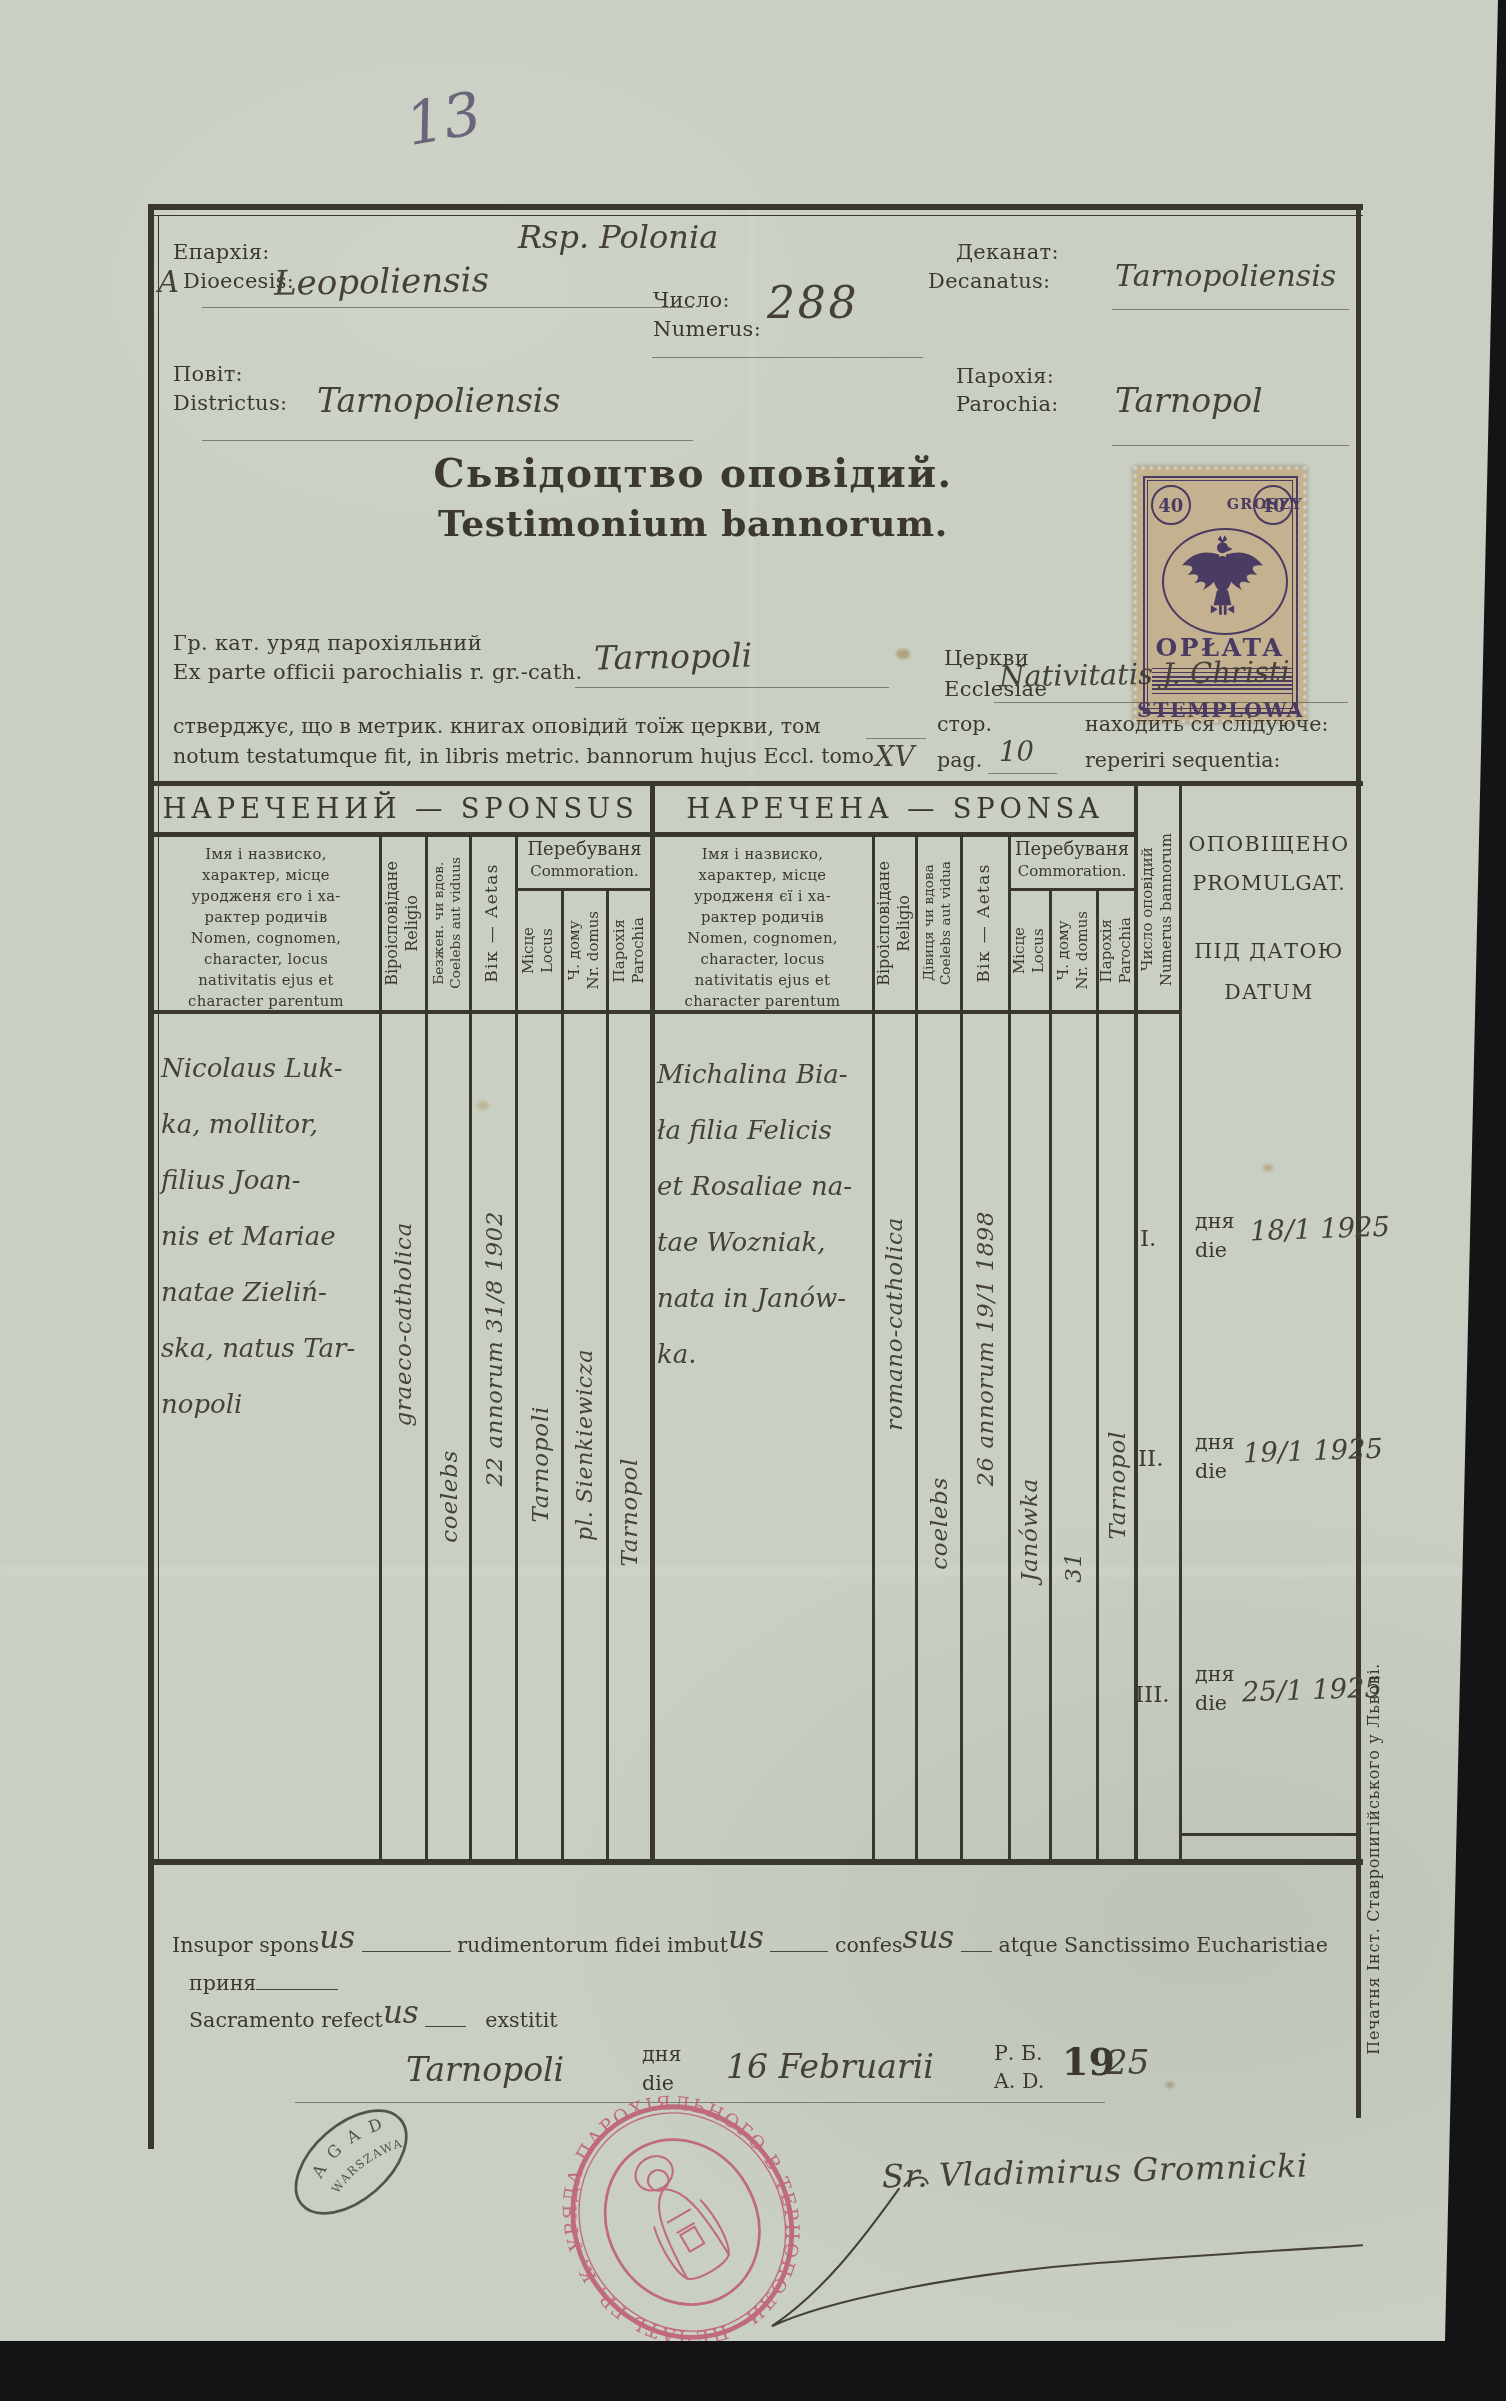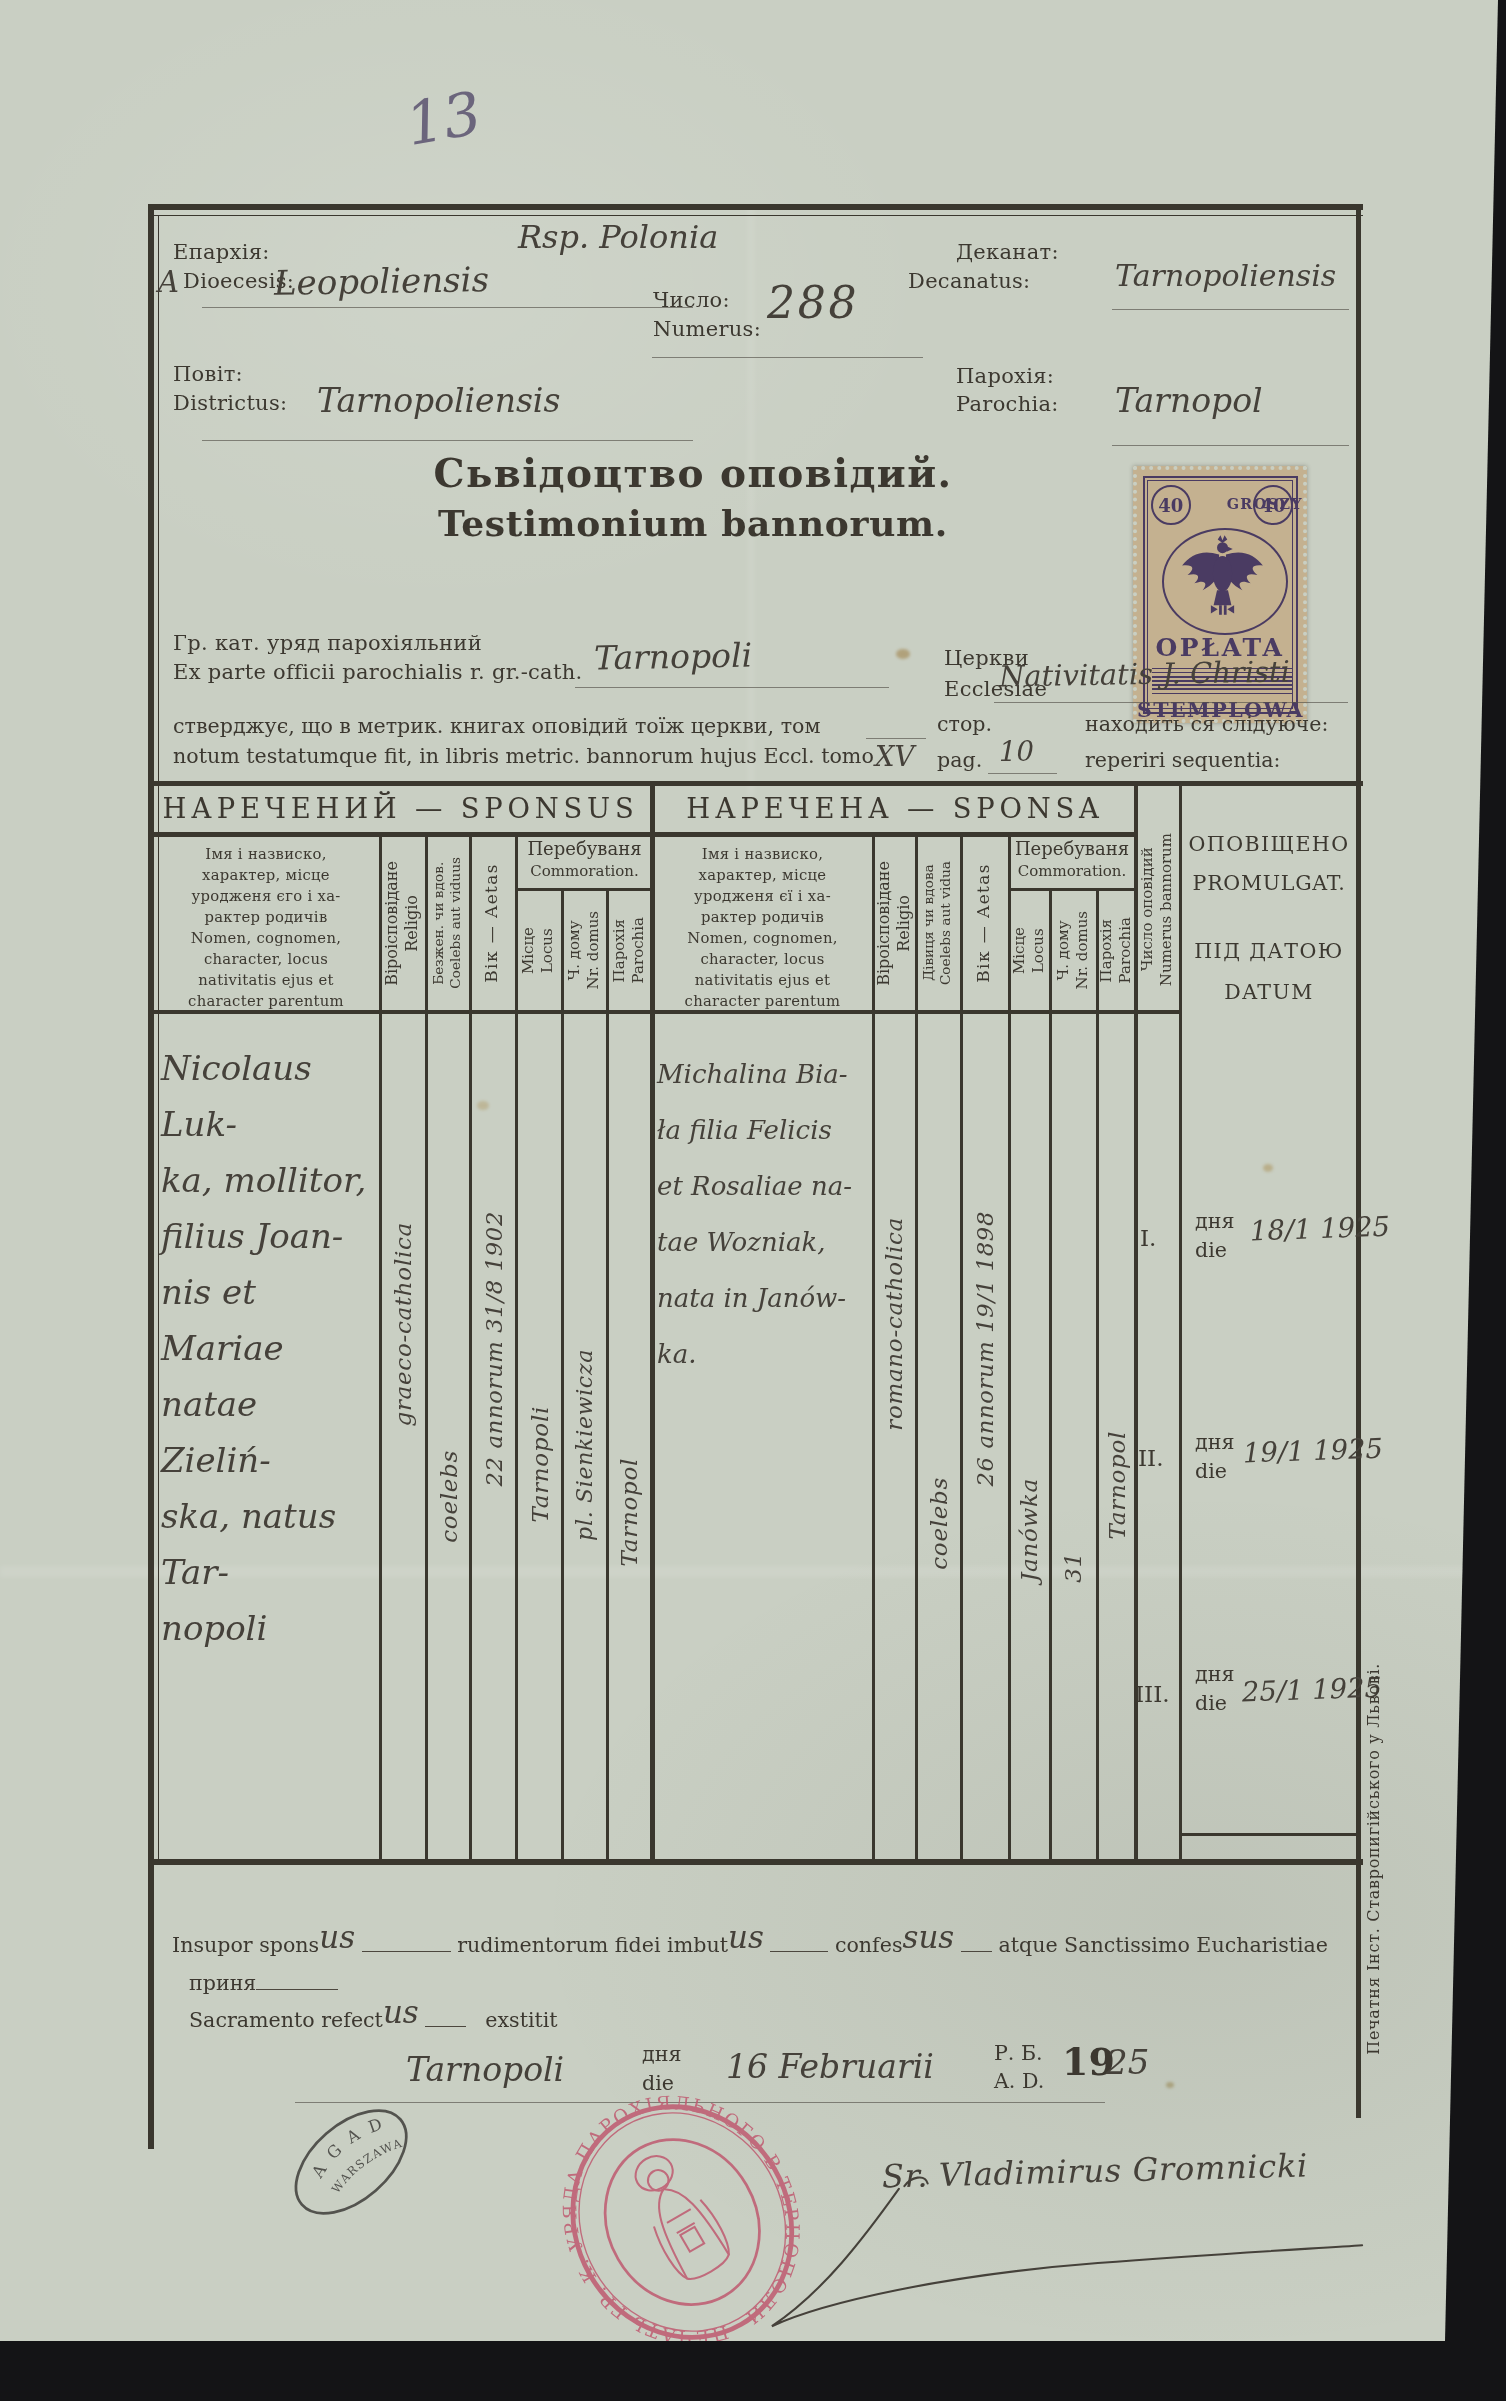--- a/index.html
+++ b/index.html
@@ -59,21 +59,21 @@
     <div class="lab" style="left:183px;top:269px">Dioecesis:</div>
     <div class="hwa" style="left:274px;top:261px;font-size:34px;transform:rotate(-1deg)">Leopoliensis</div>
     <div class="uline" style="left:202px;top:307px;width:491px"></div>
 
     <div class="lab" style="left:653px;top:288px">Число:</div>
     <div class="lab" style="left:653px;top:317px">Numerus:</div>
     <div class="hwa" style="left:767px;top:277px;font-size:44px;letter-spacing:2.7px">288</div>
     <div class="uline" style="left:652px;top:357px;width:271px"></div>
 
     <div class="lab" style="left:956px;top:240px">Деканат:</div>
-    <div class="lab" style="left:908px;top:269px">Decanatus:</div>
+    <div class="lab" style="left:928px;top:269px">Decanatus:</div>
     <div class="hwa" style="left:1115px;top:258px;font-size:30px">Tarnopoliensis</div>
     <div class="uline" style="left:1112px;top:309px;width:237px"></div>
 
     <div class="lab" style="left:173px;top:362px">Повіт:</div>
     <div class="lab" style="left:173px;top:391px">Districtus:</div>
     <div class="hwa" style="left:317px;top:381px;font-size:33px">Tarnopoliensis</div>
     <div class="uline" style="left:202px;top:440px;width:491px"></div>
 
     <div class="lab" style="left:956px;top:364px">Парохія:</div>
     <div class="lab" style="left:956px;top:392px">Parochia:</div>
@@ -222,21 +222,21 @@
     </div>
 
     <div class="vcell" style="left:1134px;top:810px;width:45px;height:200px">
       <span class="vtext vlab" style="font-size:15px"><span>Число оповідий</span><br><span>Numerus bannorum</span></span>
     </div>
     <div class="abs" style="left:1182px;top:832px;width:174px;text-align:center;font-size:20.6px;letter-spacing:1.4px">ОПОВІЩЕНО</div>
     <div class="abs" style="left:1182px;top:871px;width:174px;text-align:center;font-size:20.6px;letter-spacing:0.7px">PROMULGAT.</div>
     <div class="abs" style="left:1182px;top:939px;width:174px;text-align:center;font-size:20.6px;letter-spacing:1.4px">ПІД ДАТОЮ</div>
     <div class="abs" style="left:1182px;top:980px;width:174px;text-align:center;font-size:20.6px;letter-spacing:1.4px">DATUM</div>
 
-    <div class="abs" style="left:161px;top:1040px;width:216px;font-size:34px;line-height:56px;font-style:italic;color:#45413a">
+    <div class="abs" style="left:161px;top:1040px;width:216px;font-size:26px;line-height:56px;font-style:italic;color:#45413a">
       <div>Nicolaus Luk-</div>
         <div>ka, mollitor,</div>
       <div>filius Joan-</div>
         <div>nis et Mariae</div>
       <div>natae Zieliń-</div>
         <div>ska, natus Tar-</div>
       <div>nopoli</div>
     </div>
     <div class="vcell" style="left:381px;top:1050px;width:44px;height:549px">
         <span class="vtext vhw">graeco-catholica</span>

